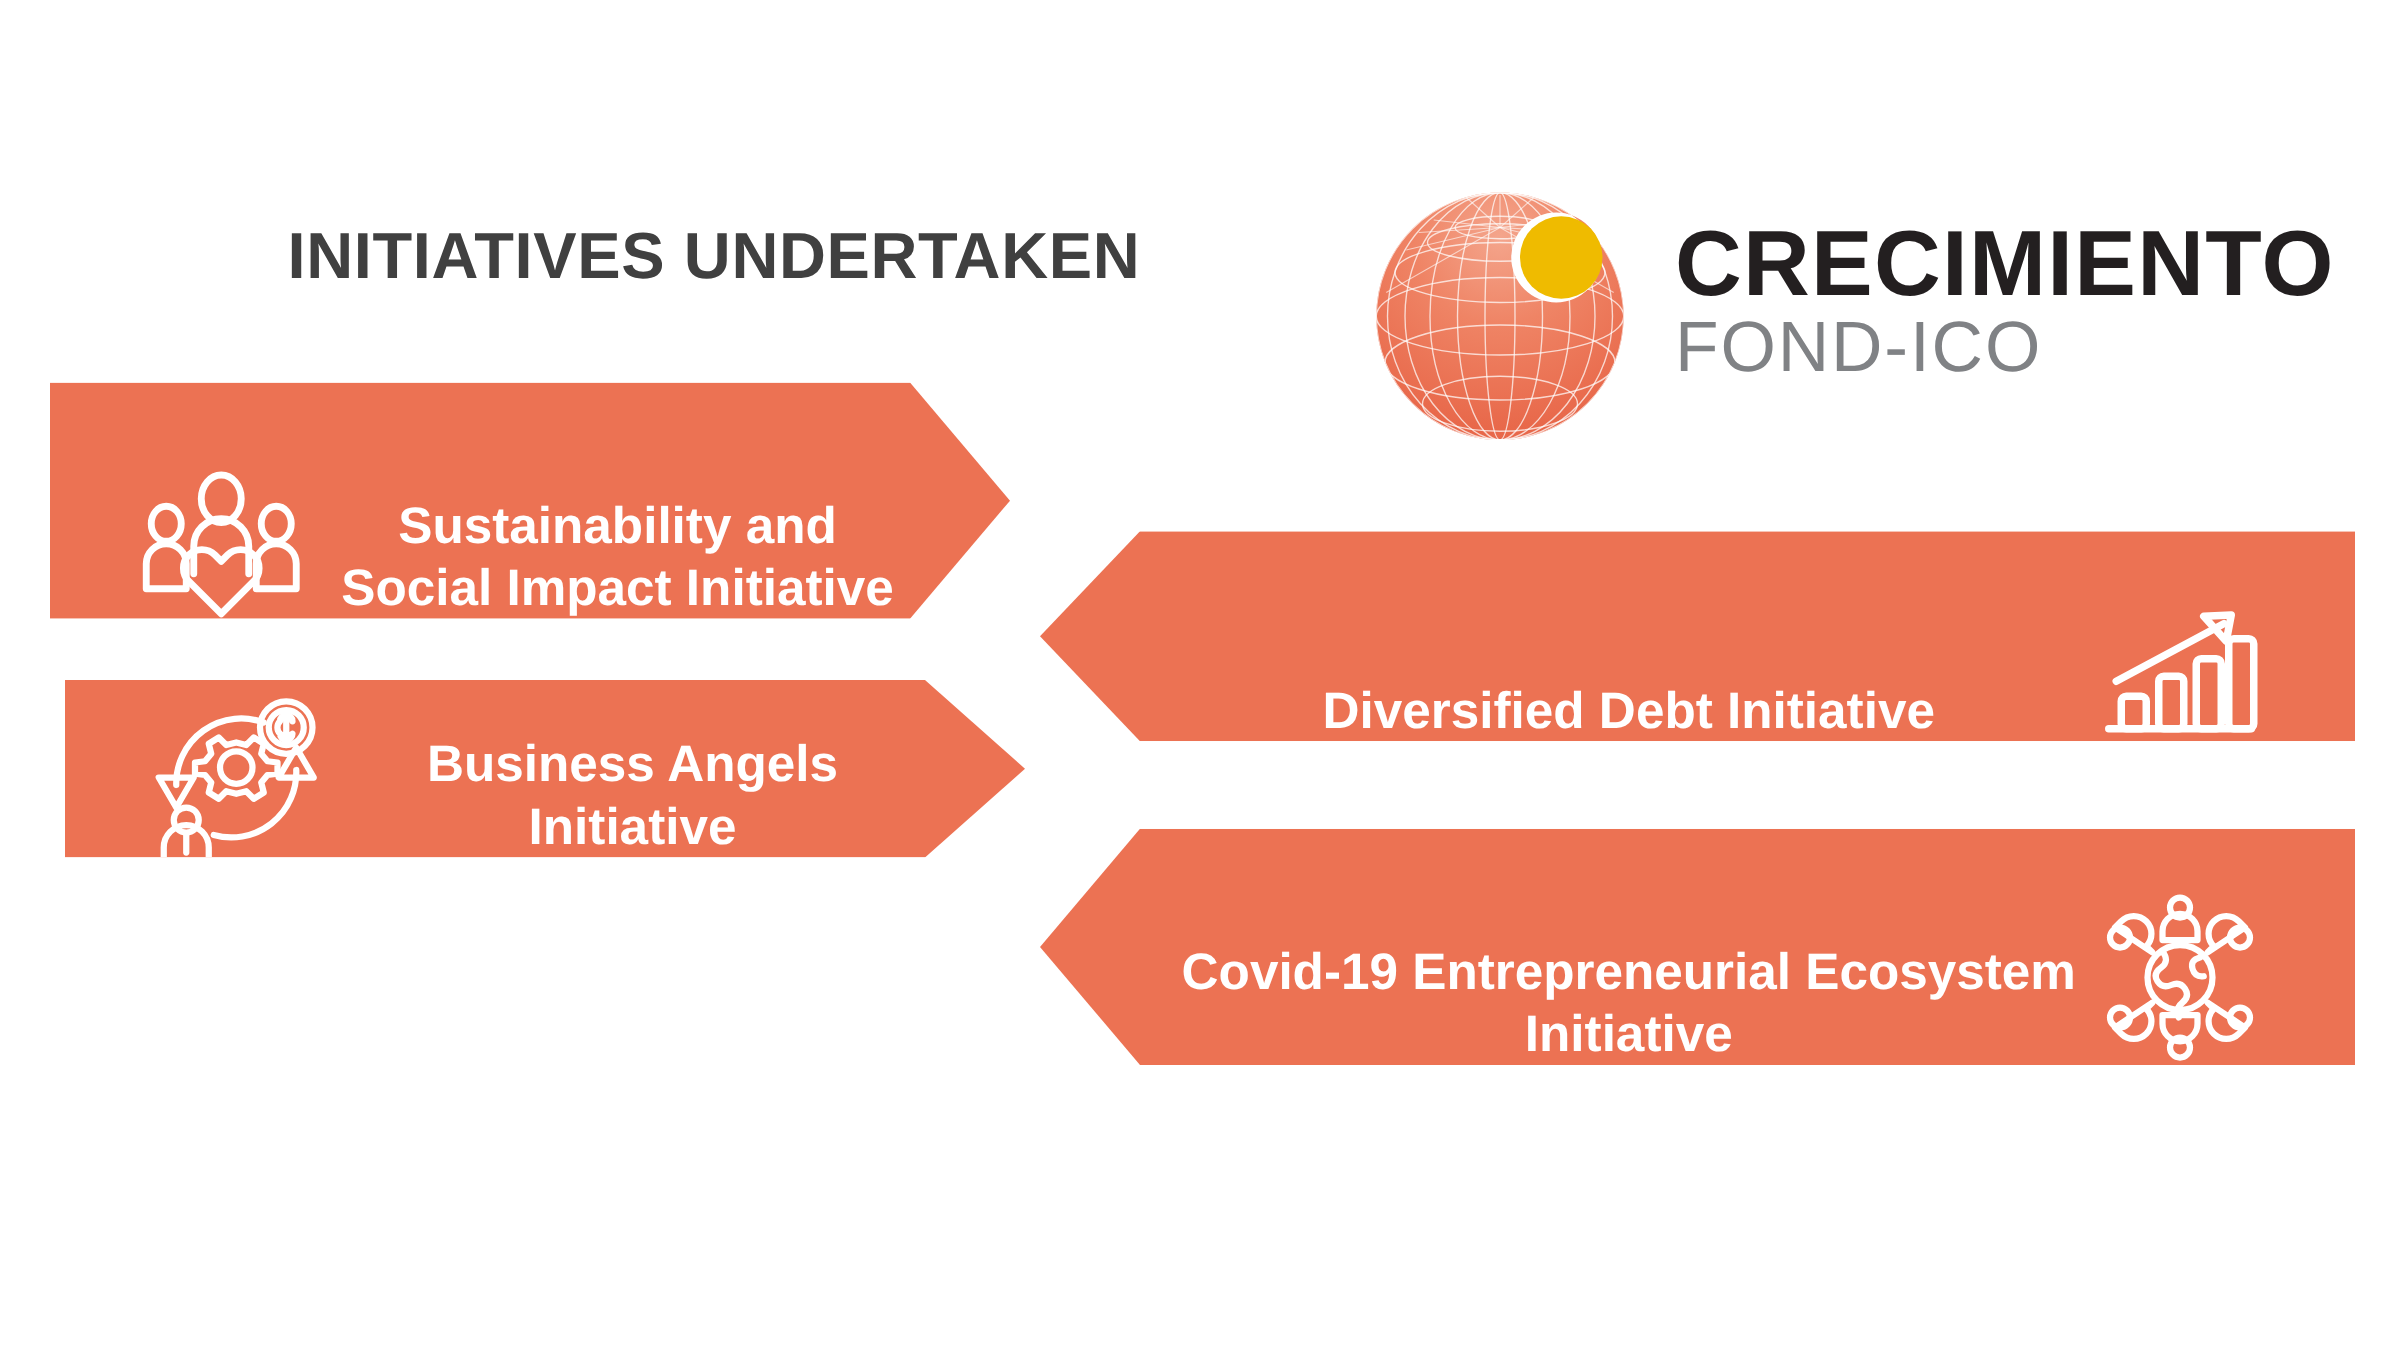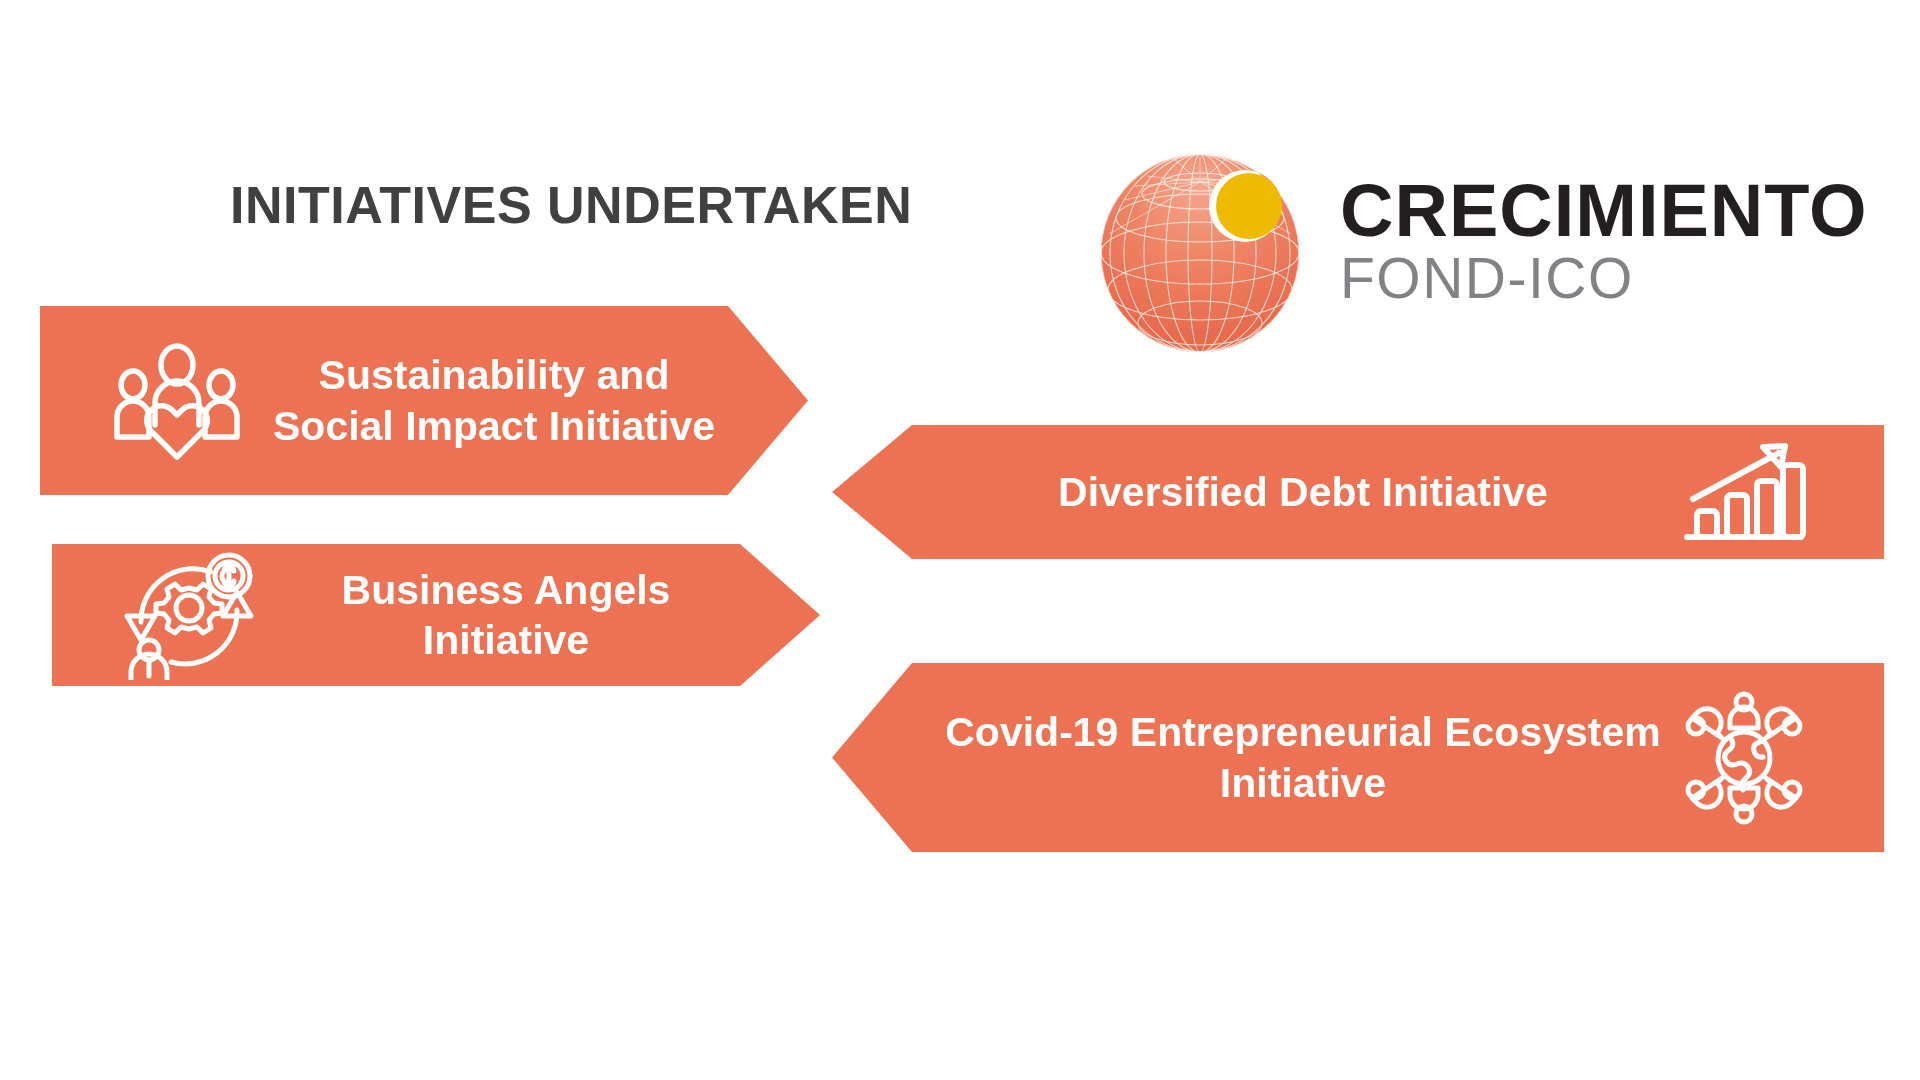--- a/index.html
+++ b/index.html
@@ -80,21 +80,21 @@
     position: absolute;
     left: 0; top: 0; right: 0; bottom: 0;
     background: #ec7253;
   }
   .banner-left  { clip-path: polygon(0 0, calc(100% - 80px) 0, 100% 50%, calc(100% - 80px) 100%, 0 100%); }
   .banner-right { clip-path: polygon(80px 0, 100% 0, 100% 100%, 80px 100%, 0 50%); }
 
   .banner-inner {
     position: relative;
     display: flex;
-    align-items: center;
+    align-items: flex-end;
     width: 100%;
     height: 100%;
     z-index: 2;
   }
 
   .banner-label {
     color: #ffffff;
     font-weight: bold;
     font-size: 41px;
     line-height: 1.22;
@@ -110,21 +110,21 @@
   }
 
   
   #banner-sustainability {
     left: 40px;  top: 306px;  width: 768px;  height: 189px;
   }
   #banner-sustainability .banner-icon { width: 190px; margin-left: 42px; }
   #banner-sustainability .banner-label { padding-right: 92px; }
 
   #banner-diversified-debt {
-    left: 832px; top: 363px; width: 1052px; height: 134px;
+    left: 832px; top: 363px; width: 1052px; height: 168px;
   }
   #banner-diversified-debt .banner-icon { width: 160px; margin-right: 60px; }
   #banner-diversified-debt .banner-label { padding-left: 110px; }
 
   #banner-business-angels {
     left: 52px;  top: 481px;  width: 768px;  height: 142px;
   }
   #banner-business-angels .banner-icon { width: 190px; margin-left: 42px; }
   #banner-business-angels .banner-label { padding-right: 92px; }
 

